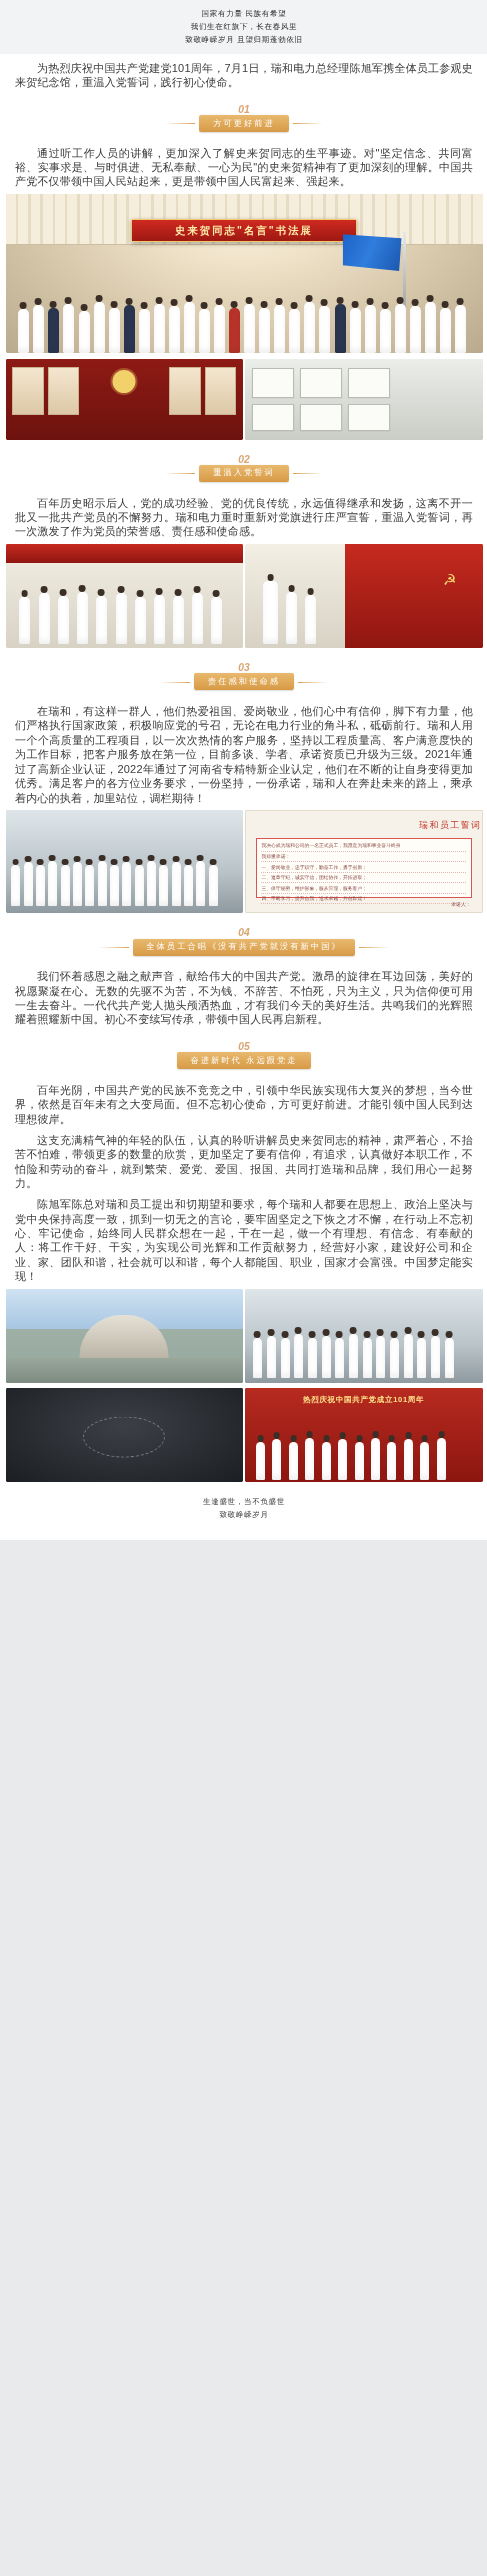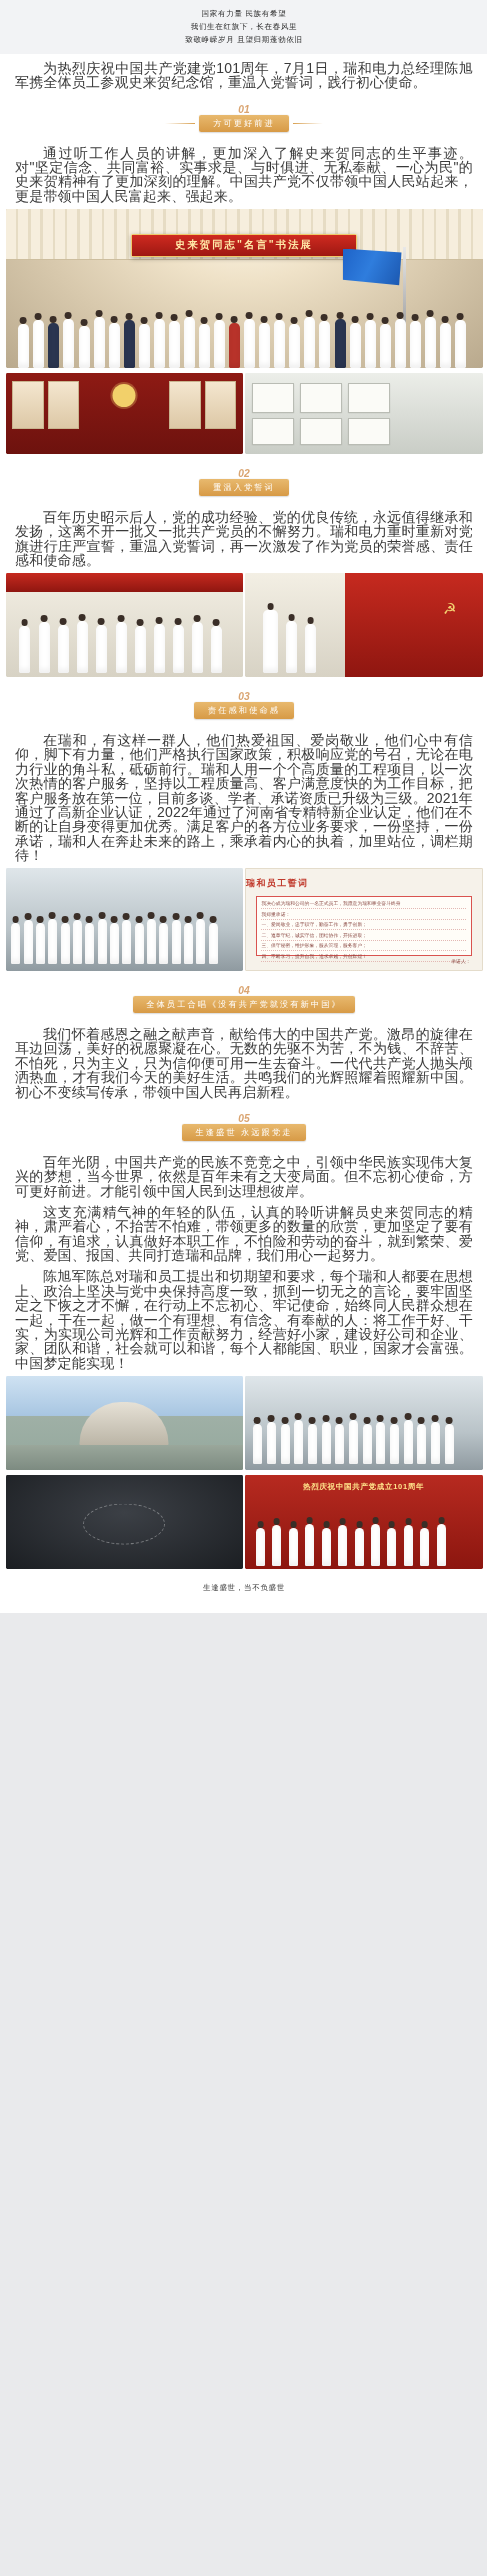--- a/index.html
+++ b/index.html
@@ -25,21 +25,21 @@
   }
   .poem-line {
     font-size: 7.5px;
     color: #2b2b2b;
     line-height: 13px;
     letter-spacing: 0.7px;
   }
 
   
   .body-text {
-    font-size: 14px;
+    font-size: 11px;
     line-height: 14.4px;
     color: #3a3a3a;
     text-align: justify;
     padding: 6.8px 15px 2.7px 15px;
     text-indent: 2em;
     letter-spacing: 0.2px;
   }
   .body-text.tight { padding-top: 4.1px; }
 
   
@@ -215,24 +215,24 @@
   }
 
   
   .sc-doc {
     height: 103px;
     background: #f6f2ea;
     position: relative;
     border: 0.7px solid #e4dccb;
   }
   .sc-doc .doc-title {
-    text-align: left;
+    text-align: right;
     color: #c0392b;
     font-size: 9px;
-    font-weight: bold;
+    font-weight: normal;
     letter-spacing: 1.4px;
     margin: 8.2px 0 5.5px 0;
   }
   .sc-doc .doc-box {
     margin: 0 9.6px;
     border: 0.7px solid #d9534f;
     height: 60px;
     padding: 3.4px 4.8px;
     background: #fffdf8;
   }
@@ -471,21 +471,21 @@
   </div>
 
   <div class="section-banner">
     <div class="banner-num">04</div>
     <span class="banner-pill">全体员工合唱《没有共产党就没有新中国》</span>
   </div>
   <div class="body-text">我们怀着感恩之融之献声音，献给伟大的中国共产党。激昂的旋律在耳边回荡，美好的祝愿聚凝在心。无数的先驱不为苦，不为钱、不辞苦、不怕死，只为主义，只为信仰便可用一生去奋斗。一代代共产党人抛头颅洒热血，才有我们今天的美好生活。共鸣我们的光辉照耀着照耀新中国。初心不变续写传承，带领中国人民再启新程。</div>
 
   <div class="section-banner">
     <div class="banner-num">05</div>
-    <span class="banner-pill">生逢盛世    永远跟党走</span>
+    <span class="banner-pill">奋进新时代    永远跟党走</span>
   </div>
   <div class="body-text">百年光阴，中国共产党的民族不竞竞之中，引领中华民族实现伟大复兴的梦想，当今世界，依然是百年未有之大变局面。但不忘初心使命，方可更好前进。才能引领中国人民到达理想彼岸。</div>
   <div class="body-text tight">这支充满精气神的年轻的队伍，认真的聆听讲解员史来贺同志的精神，肃严着心，不抬苦不怕难，带领更多的数量的欣赏，更加坚定了要有信仰，有追求，认真做好本职工作，不怕险和劳动的奋斗，就到繁荣、爱党、爱国、报国、共同打造瑞和品牌，我们用心一起努力。</div>
   <div class="body-text tight">陈旭军陈总对瑞和员工提出和切期望和要求，每个瑞和人都要在思想上、政治上坚决与党中央保持高度一致，抓到一切无之的言论，要牢固坚定之下恢之才不懈，在行动上不忘初心、牢记使命，始终同人民群众想在一起，干在一起，做一个有理想、有信念、有奉献的人：将工作干好、干实，为实现公司光辉和工作贡献努力，经营好小家，建设好公司和企业、家、团队和谐，社会就可以和谐，每个人都能国、职业，国家才会富强。中国梦定能实现！</div>
 
   <div class="photo-row nogap">
     <div class="photo">
       <div class="sc sc-building">
         <div class="dome"></div>
         <div class="base"></div>
@@ -532,16 +532,17 @@
         <div class="person" style="left:142px;bottom:2.7px;height:38px;width:9.6px"></div>
         <div class="person" style="left:159px;bottom:2.7px;height:41px;width:9.6px"></div>
         <div class="person" style="left:175px;bottom:2.7px;height:38px;width:9.6px"></div>
         <div class="person" style="left:192px;bottom:2.7px;height:42px;width:9.6px"></div>
       </div>
     </div>
   </div>
 
   <div class="footer">
     <div class="line">生逢盛世，当不负盛世</div>
+    <div class="line">致敬峥嵘岁月</div>
   </div>
 
 </div>
 
 
 </body></html>

